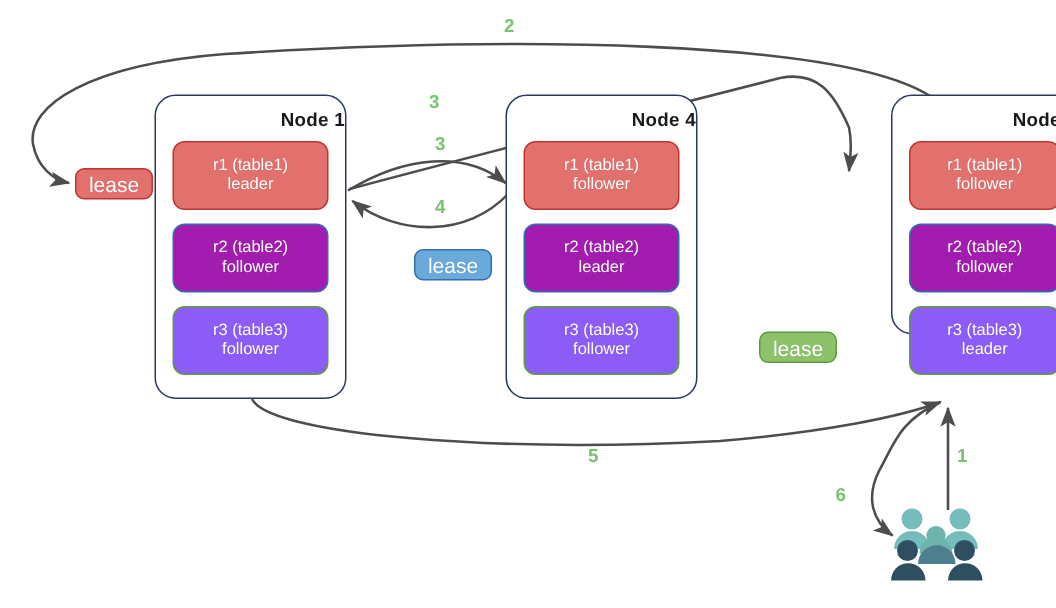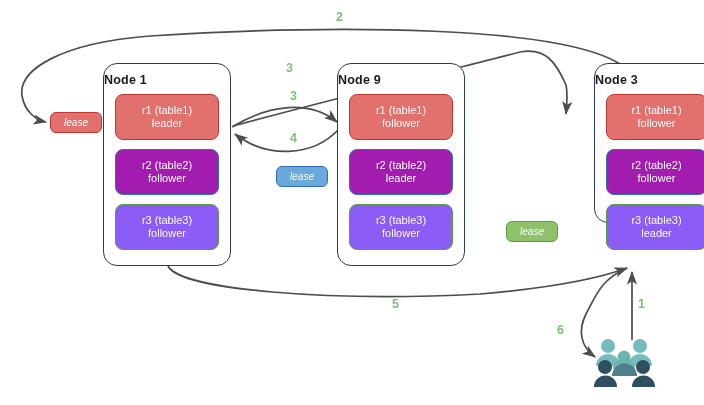--- a/index.html
+++ b/index.html
@@ -29,21 +29,21 @@
   }
   .node {
     position: absolute;
     box-sizing: border-box;
     border: 1.6px solid #2a3a5e;
     border-radius: 14px;
     background: #ffffff;
     z-index: 3;
   }
   .node-title {
-    text-align: left;
+    text-align: right;
     font-weight: bold;
     font-size: 12.5px;
     color: #1a1a1a;
     margin-top: 9px;
     margin-bottom: 7px;
     letter-spacing: 0.2px;
   }
   .replicas {
     padding: 0 11px;
   }
@@ -74,27 +74,26 @@
   }
   .rep-green {
     background: #8b5cf6;
     border: 1.4px solid #5b9e3e;
   }
   .lease {
     position: absolute;
     box-sizing: border-box;
     border-radius: 6px;
     color: #ffffff;
-    font-size: 10px;
+    font-size: 14px;
     display: flex;
     align-items: center;
     justify-content: center;
     z-index: 4;
     text-shadow: 0 0 1px rgba(0,0,0,0.10);
-    font-style: italic;
   }
   .lease-red {
     background: #e2706c;
     border: 1.4px solid #c0352f;
   }
   .lease-blue {
     background: #6aa9dc;
     border: 1.4px solid #2f6fb0;
   }
   .lease-green {
@@ -167,21 +166,21 @@
         <span class="ln">follower</span>
       </div>
       <div class="replica rep-green">
         <span class="ln">r3 (table3)</span>
         <span class="ln">follower</span>
       </div>
     </div>
   </div>
 
   <div class="node" style="left:337px; top:63px; width:128px; height:203px;">
-    <div class="node-title">Node 9</div>
+    <div class="node-title">Node 4</div>
     <div class="replicas">
       <div class="replica rep-red">
         <span class="ln">r1 (table1)</span>
         <span class="ln">follower</span>
       </div>
       <div class="replica rep-blue">
         <span class="ln">r2 (table2)</span>
         <span class="ln">leader</span>
       </div>
       <div class="replica rep-green">

